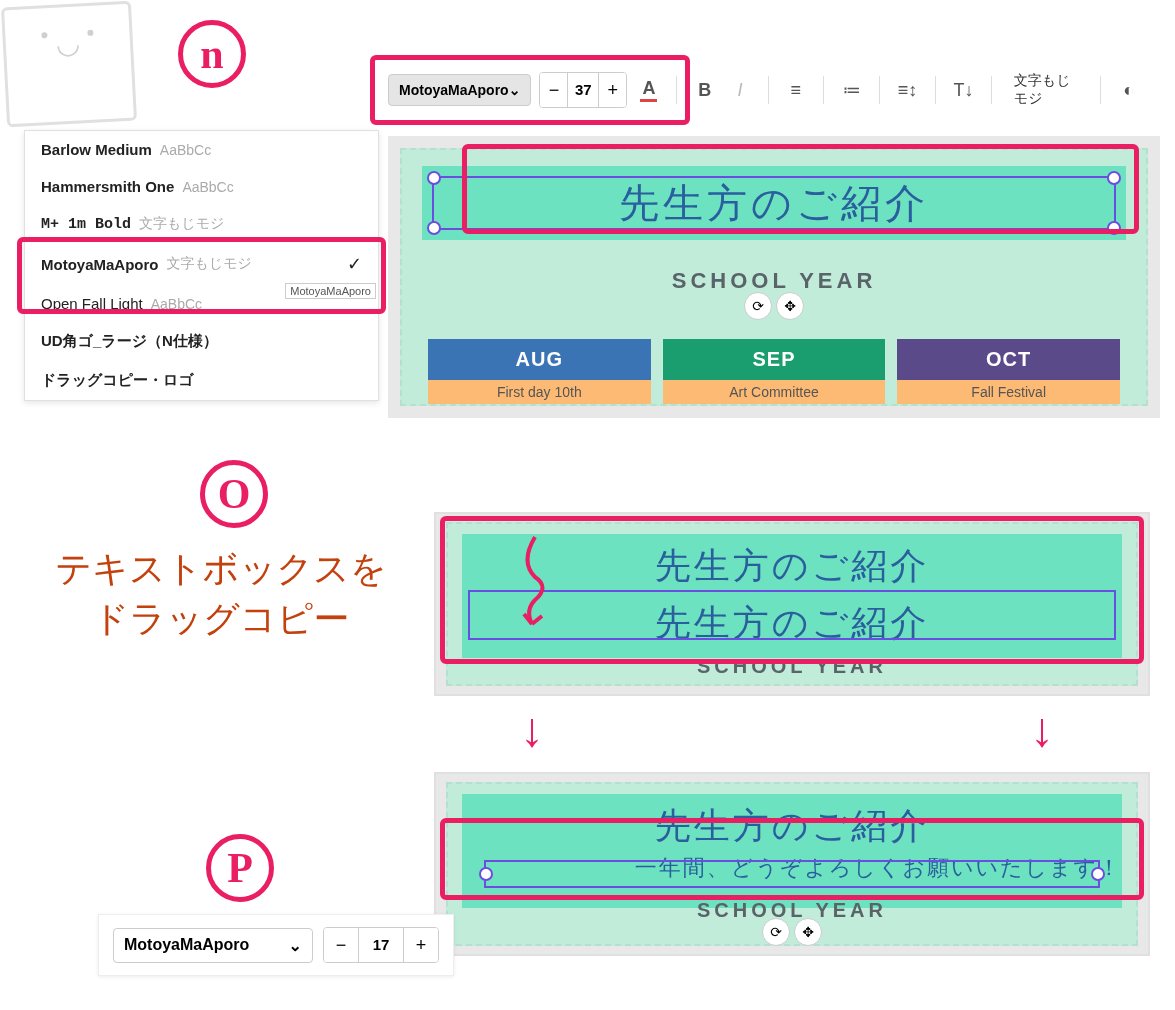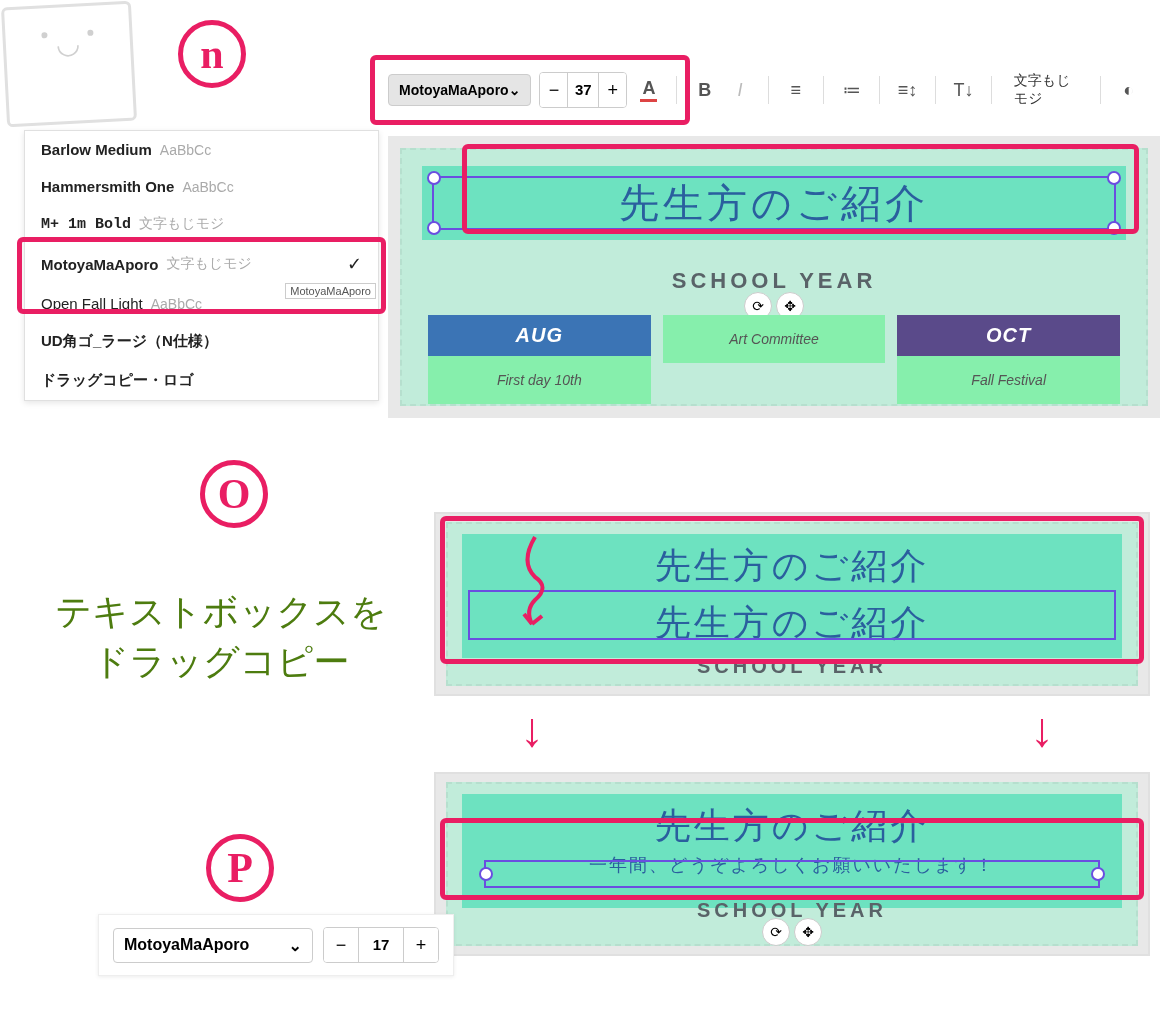--- a/index.html
+++ b/index.html
@@ -103,34 +103,34 @@
     display:flex; align-items:center; justify-content:center;
   }
   .title-text-n { font-size:40px; color:#2a5f9e; font-weight:500; letter-spacing:4px;}
   .sel-outline { position:absolute; border:2px solid #6a4ee0; }
   .sel-handle { position:absolute; width:14px; height:14px; background:#fff; border:2px solid #6a4ee0; border-radius:50%;}
   .highlight-box-n3 { position:absolute; top:144px; left:462px; right:36px; height:90px; pointer-events:none;}
 
   .school-year { position:absolute; top:118px; left:0; right:0; text-align:center; font-size:22px; font-weight:700; color:#596368; letter-spacing:4px;}
   .ctrl-icons { position:absolute; top:142px; left:50%; transform:translateX(-50%); display:flex; gap:4px;}
   .ctrl-icon { width:28px; height:28px; background:#fff; border:1px solid #ccc; border-radius:50%; display:flex; align-items:center; justify-content:center; font-size:14px;}
-  .months-row { position:absolute; bottom:0; left:26px; right:26px; display:flex; gap:12px;font-style:italic;}
+  .months-row { position:absolute; bottom:0; left:26px; right:26px; display:flex; gap:12px;}
   .month-col { flex:1; }
   .month-hdr { color:#fff; font-weight:700; text-align:center; padding:9px 0; font-size:20px; letter-spacing:1px;}
-  .month-sub { background:#86efac; text-align:center; padding:16px 0; font-size:14px; color:#555;}
+  .month-sub { background:#fdba74; text-align:center; padding:4px 0; font-size:14px; color:#555;}
   .m-aug { background:#3b74b5;} .m-sep { background:#1a9e6f;} .m-oct { background:#5a4a8a;}
 
   
   #section-o { position:absolute; top:442px; left:0; right:0;}
   .step-o { position:absolute; top:18px; left:200px;}
   .handwritten {
     position:absolute; top:102px; left:16px;
-    font-size:36px; color:#4d7c0f;
+    font-size:36px; color:#c2410c;
     font-family: "Comic Sans MS", "Yu Gothic", cursive;
-    line-height:1.4; text-align:center; width:410px;margin-top:43px;
+    line-height:1.4; text-align:center; width:410px;
   }
   .canvas-o1 {
     position:absolute; top:70px; left:434px;
     width:716px; height:184px;
     background:#e8e8e8; border:2px solid #e0e0e0; padding:8px 10px;
   }
   .design-o {
     background:#c1ecda; width:100%; height:100%; position:relative;
     border:2px dashed rgba(0,0,0,0.05);
   }
@@ -149,21 +149,21 @@
   .canvas-o2 {
     position:absolute; top:330px; left:434px;
     width:716px; height:184px;
     background:#e8e8e8; border:2px solid #e0e0e0; padding:8px 10px;
   }
   .title-bar-o2 {
     position:absolute; top:10px; left:14px; right:14px; height:114px;
     background:#6de2c0; text-align:center;
   }
   .line-o2a { font-size:36px; color:#2a5f9e; letter-spacing:3px; padding-top:8px;}
-  .line-o2b { font-size:18px; color:#2a5f9e; letter-spacing:2px; padding:2px 0;}
+  .line-o2b { font-size:22px; color:#2a5f9e; letter-spacing:2px; padding:2px 0;text-align:right;}
   .sel-o2 {
     position:absolute; top:66px; left:22px; right:22px; height:28px;
     border:2px solid #6a4ee0;
   }
   .sel-o2 .h-l { left:-7px; top:50%; transform:translateY(-50%);}
   .sel-o2 .h-r { right:-7px; top:50%; transform:translateY(-50%);}
   .school-year-o2 { position:absolute; bottom:22px; left:0; right:0; text-align:center; font-size:20px; font-weight:700; color:#596368; letter-spacing:4px;}
   .ctrl-icons-o2 { position:absolute; bottom:-2px; left:50%; transform:translateX(-50%); display:flex; gap:4px;}
   .highlight-box-o2 { position:absolute; top:376px; left:440px; width:704px; height:82px; pointer-events:none;}
 
@@ -269,20 +269,21 @@
       <div class="ctrl-icons">
         <div class="ctrl-icon">⟳</div>
         <div class="ctrl-icon">✥</div>
       </div>
       <div class="months-row">
         <div class="month-col">
           <div class="month-hdr m-aug">AUG</div>
           <div class="month-sub">First day 10th</div>
         </div>
         <div class="month-col">
+          <div class="month-hdr m-sep">SEP</div>
           <div class="month-sub">Art Committee</div>
         </div>
         <div class="month-col">
           <div class="month-hdr m-oct">OCT</div>
           <div class="month-sub">Fall Festival</div>
         </div>
       </div>
     </div>
   </div>
   <div class="pink-border highlight-box-n3"></div>

